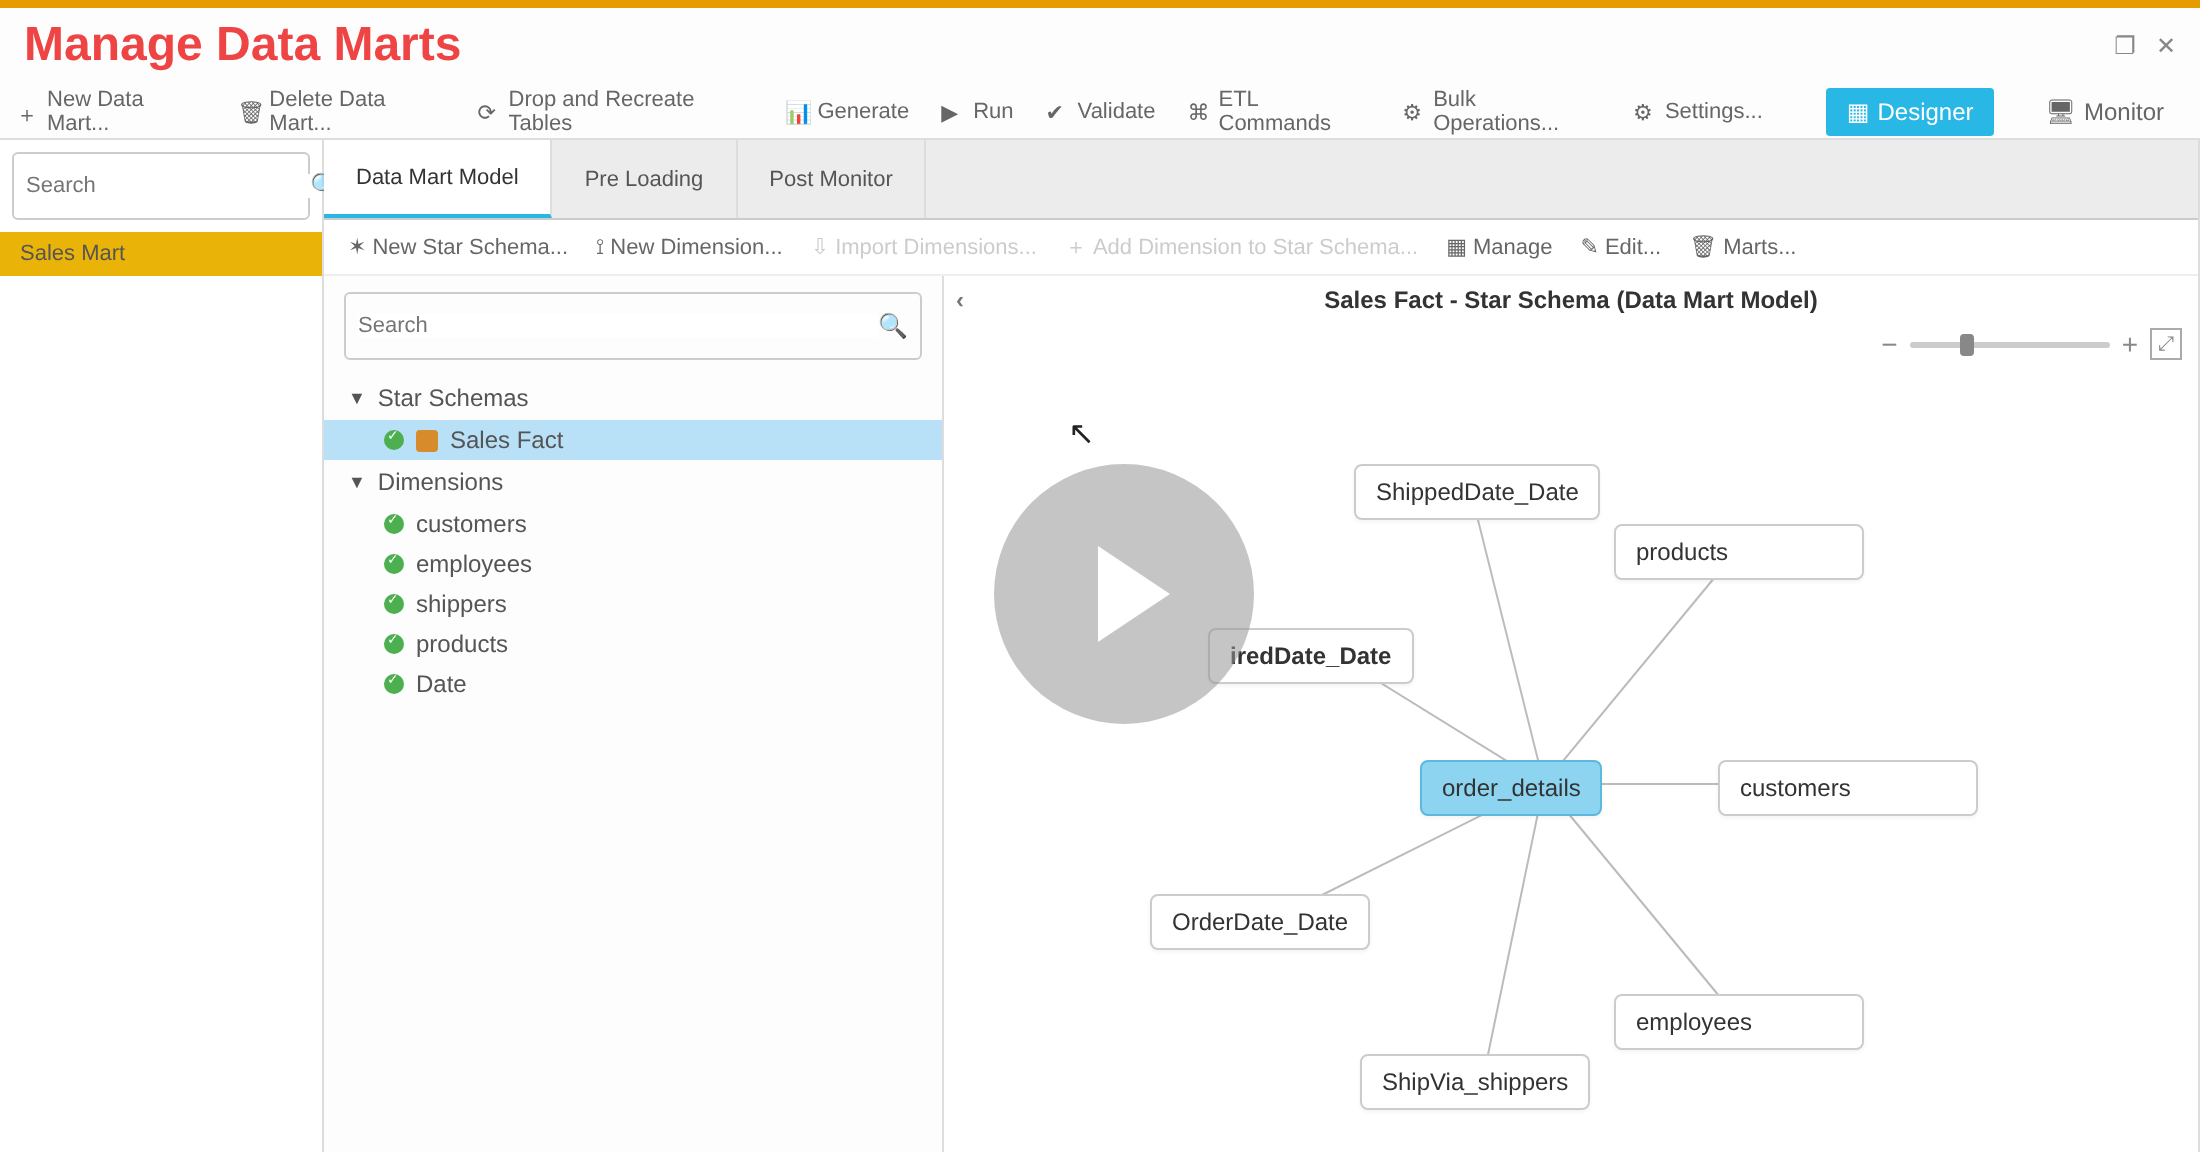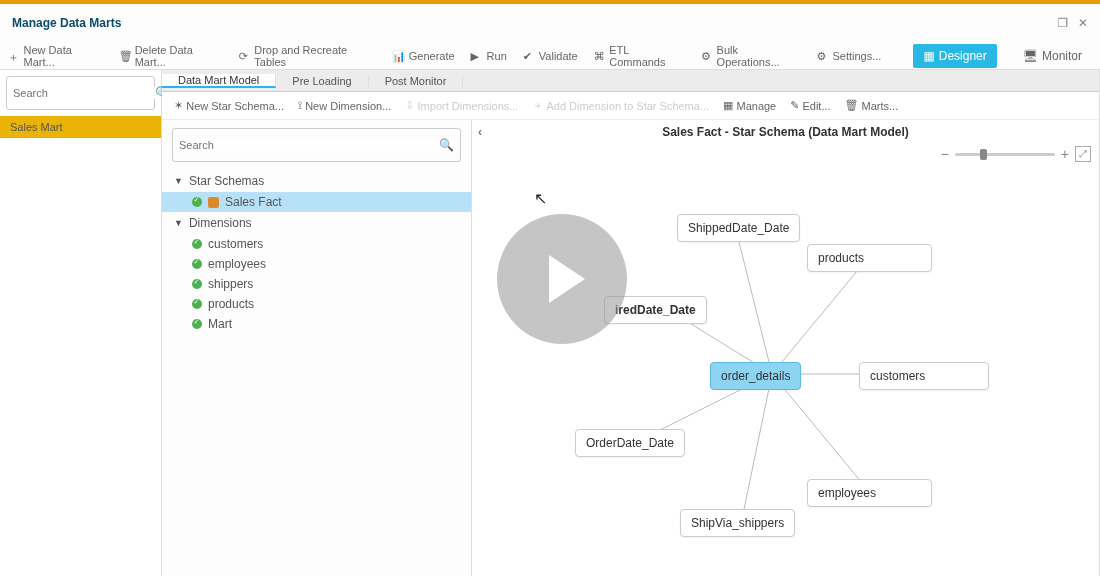--- a/index.html
+++ b/index.html
@@ -1,42 +1,42 @@
 <!DOCTYPE html>
 <html><head>
 <meta charset="utf-8">
 <style>
   * { box-sizing: border-box; margin: 0; padding: 0; font-family: Arial, Helvetica, sans-serif; }
   body { width: 1100px; height: 576px; overflow: hidden; background: #fdfdfd; font-size: 12px; color: #333; position: relative; }
 
   .topbar { height: 4px; background: #e69b00; width: 100%; }
 
   .header { height: 38px; display: flex; align-items: center; padding: 0 12px; }
-  .header h1 { font-size: 12px; font-weight: bold; color: #0c4a6e; flex: 1; }
+  .header h1 { font-size: 24px; font-weight: bold; color: #ef4444; flex: 1; }
   .header-icons { display: flex; gap: 10px; color: #888; }
 
   .toolbar { display: flex; align-items: center; height: 28px; padding: 0 8px; gap: 16px; border-bottom: 1px solid #ddd; }
   .toolbar .tool { display: flex; align-items: center; gap: 4px; color: #666; cursor: pointer; font-size: 11px; }
   .toolbar .tool svg, .toolbar .tool .glyph { width: 12px; height: 12px; }
   .toolbar .spacer { flex: 1; }
   .btn-designer { background: #29b7e6; color: #fff; padding: 5px 10px; border-radius: 2px; display: flex; align-items: center; gap: 4px; }
   .btn-monitor { color: #666; display: flex; align-items: center; gap: 4px; padding: 5px 10px; }
 
   .body { display: flex; height: calc(576px - 4px - 38px - 28px); }
 
   
   .left-rail { width: 162px; border-right: 1px solid #ddd; background: #fff; }
   .searchbox { display:flex; align-items:center; margin:6px; border:1px solid #ccc; border-radius:3px; padding:16px 6px; height:22px; }
   .searchbox input { border:none; outline:none; flex:1; font-size:11px; }
   .rail-item { padding:5px 10px; background:#eab308; color:#555; font-size:11px; }
 
   
   .center { flex:1; display:flex; flex-direction:column; border-right:1px solid #ddd; min-width:0; }
 
-  .tabs { display:flex; background:#ececec; height:22px; border-bottom:1px solid #ccc;align-items:center; }
+  .tabs { display:flex; background:#ececec; height:40px; border-bottom:1px solid #ccc; }
   .tab { padding:0 16px; font-size:11px; color:#555; display:flex; align-items:center; border-right:1px solid #ddd; cursor:pointer; }
   .tab.active { background:#fff; border-bottom:2px solid #29b7e6; color:#333; }
 
   .subtoolbar { display:flex; align-items:center; gap:14px; padding:4px 12px; background:#fff; font-size:11px; border-bottom:1px solid #eee; height:28px; }
   .subtoolbar .tool { display:flex; align-items:center; gap:3px; color:#666; cursor:pointer; }
   .subtoolbar .tool.disabled { color:#ccc; }
 
   .center-split { display:flex; flex:1; }
 
   
@@ -209,21 +209,21 @@
           <div class="item">
               <span class="status-ok"></span>
               <span>shippers</span>
             </div>
           <div class="item">
               <span class="status-ok"></span>
               <span>products</span>
             </div>
           <div class="item">
               <span class="status-ok"></span>
-              <span>Mart</span>
+              <span>Date</span>
             </div>
         </div>
       </div>
 
       <div class="diagram-pane">
         <div class="diagram-header">
           <span class="back">‹</span>
           <span>Sales Fact - Star Schema (Data Mart Model)</span>
         </div>
         <div class="zoombar">

